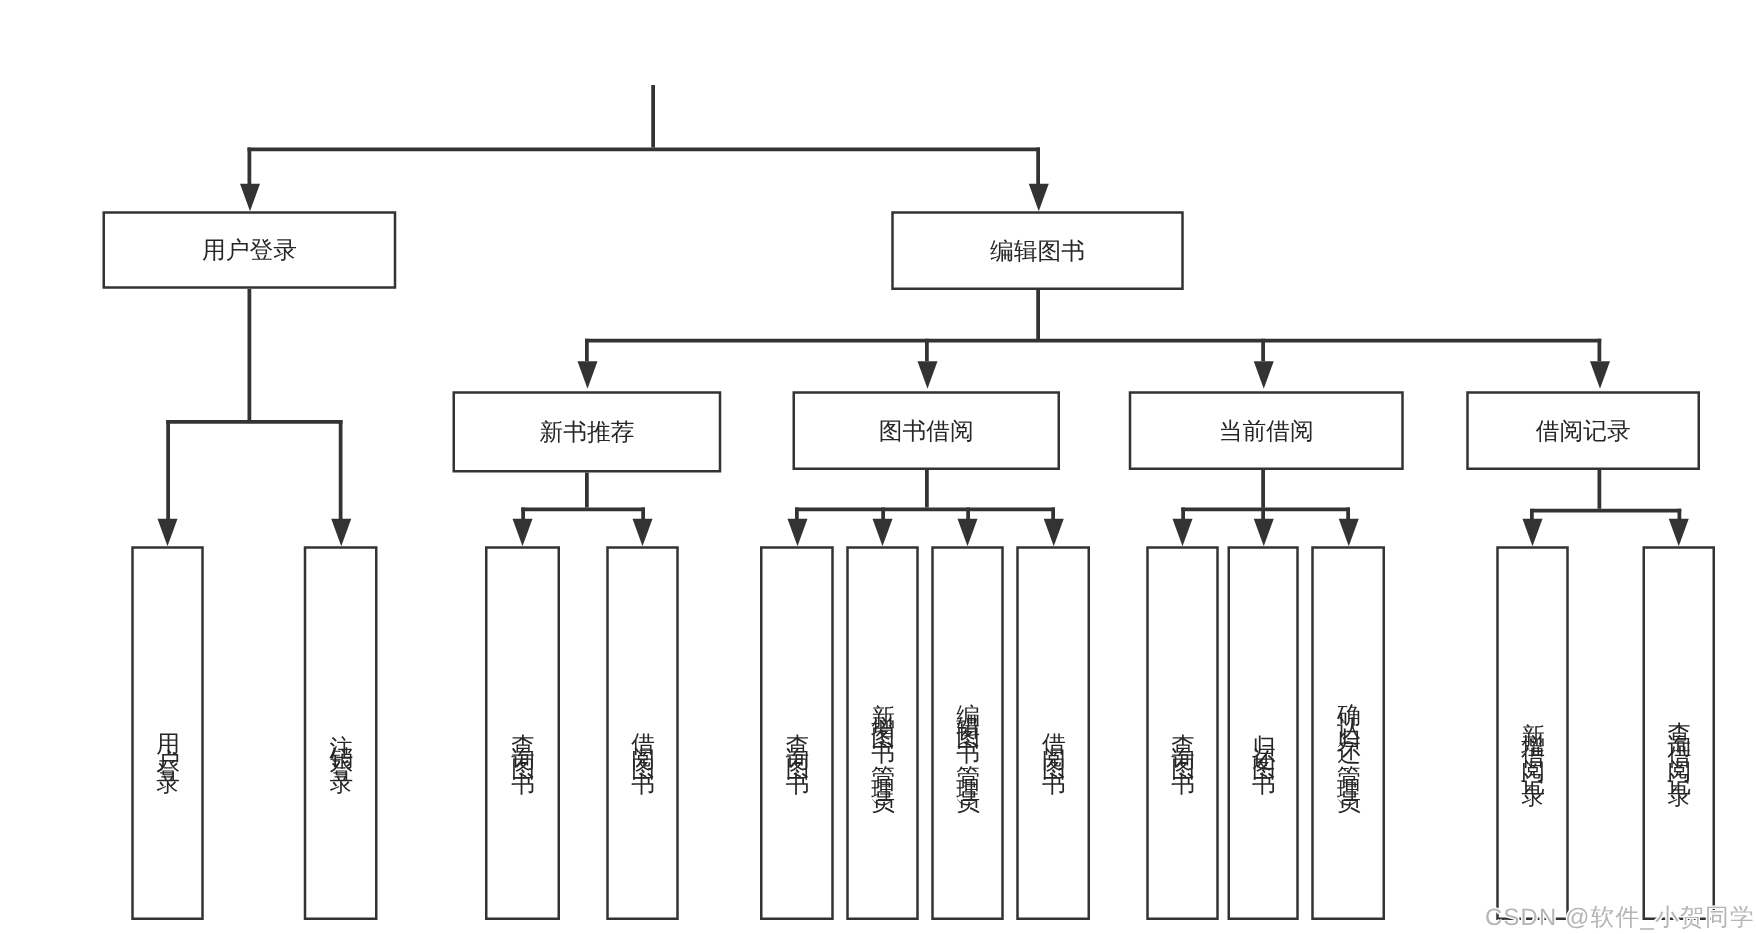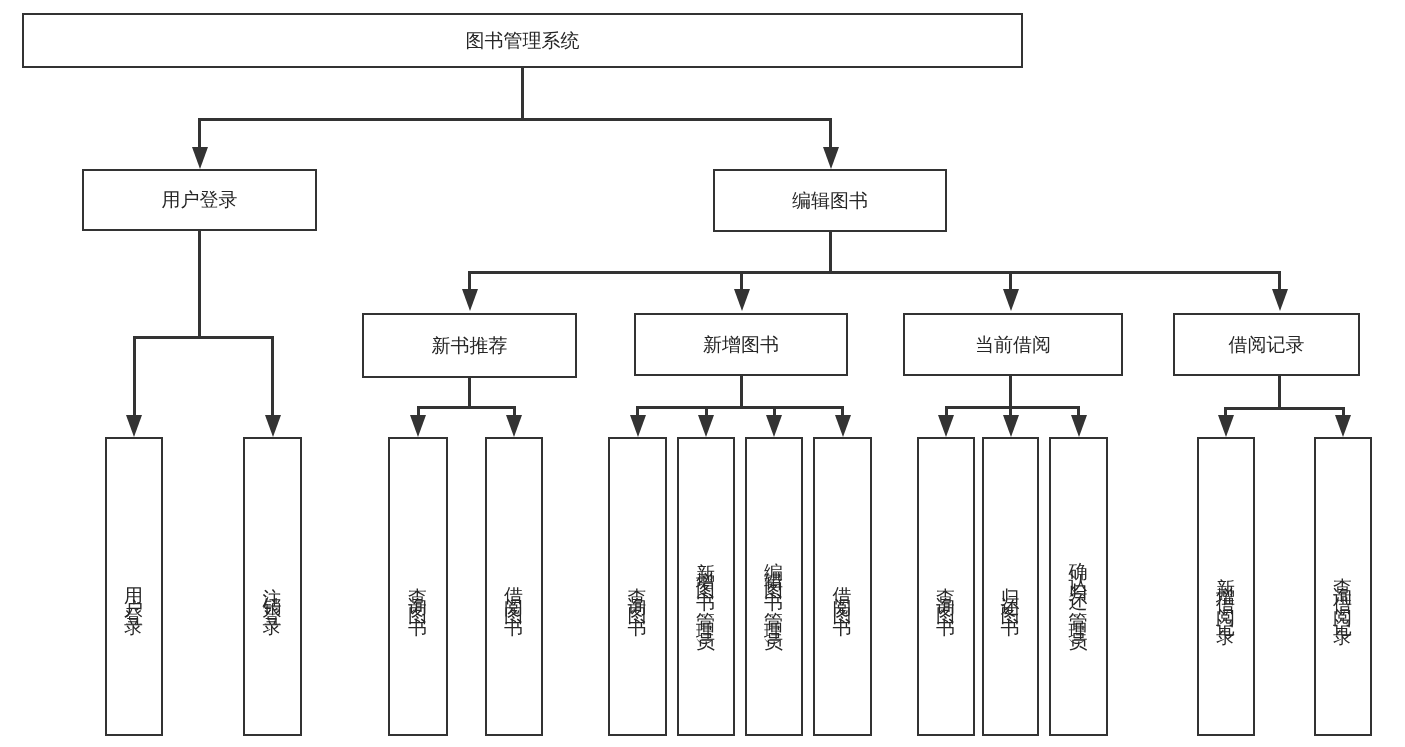--- a/index.html
+++ b/index.html
@@ -86,36 +86,33 @@
   <div class="vline" style="left:1077px;top:406px;width:3px;height:11px;"></div>
   <div class="arrow" style="left:1071px;top:415px;"></div>
 
   <div class="vline" style="left:1278px;top:376px;width:3px;height:31px;"></div>
   <div class="hline" style="left:1225px;top:407px;width:120px;height:3px;"></div>
   <div class="vline" style="left:1224px;top:407px;width:3px;height:10px;"></div>
   <div class="arrow" style="left:1218px;top:415px;"></div>
   <div class="vline" style="left:1342px;top:407px;width:3px;height:10px;"></div>
   <div class="arrow" style="left:1335px;top:415px;"></div>
 
-  <div class="box" style="left:22px;top:13px;width:1001px;height:55px;">
-    <span>图书管理系统</span>
-  </div>
 
   <div class="box" style="left:82px;top:169px;width:235px;height:62px;">
     <span>用户登录</span>
   </div>
   <div class="box" style="left:713px;top:169px;width:234px;height:63px;">
     <span>编辑图书</span>
   </div>
 
   <div class="box" style="left:362px;top:313px;width:215px;height:65px;">
     <span>新书推荐</span>
   </div>
   <div class="box" style="left:634px;top:313px;width:214px;height:63px;">
-    <span>新增图书</span>
+    <span>图书借阅</span>
   </div>
   <div class="box" style="left:903px;top:313px;width:220px;height:63px;">
     <span>当前借阅</span>
   </div>
   <div class="box" style="left:1173px;top:313px;width:187px;height:63px;">
     <span>借阅记录</span>
   </div>
 
   <div class="box leaf" style="left:105px;top:437px;width:58px;height:299px;">
     <span>用户登录</span>
@@ -154,13 +151,14 @@
     <span>确认归还（管理员）</span>
   </div>
 
   <div class="box leaf" style="left:1197px;top:437px;width:58px;height:299px;">
     <span>新增借阅记录</span>
   </div>
   <div class="box leaf" style="left:1314px;top:437px;width:58px;height:299px;">
     <span>查询借阅记录</span>
   </div>
 
+  <div class="watermark">CSDN @软件_小贺同学</div>
 </div>
 
 </body></html>

